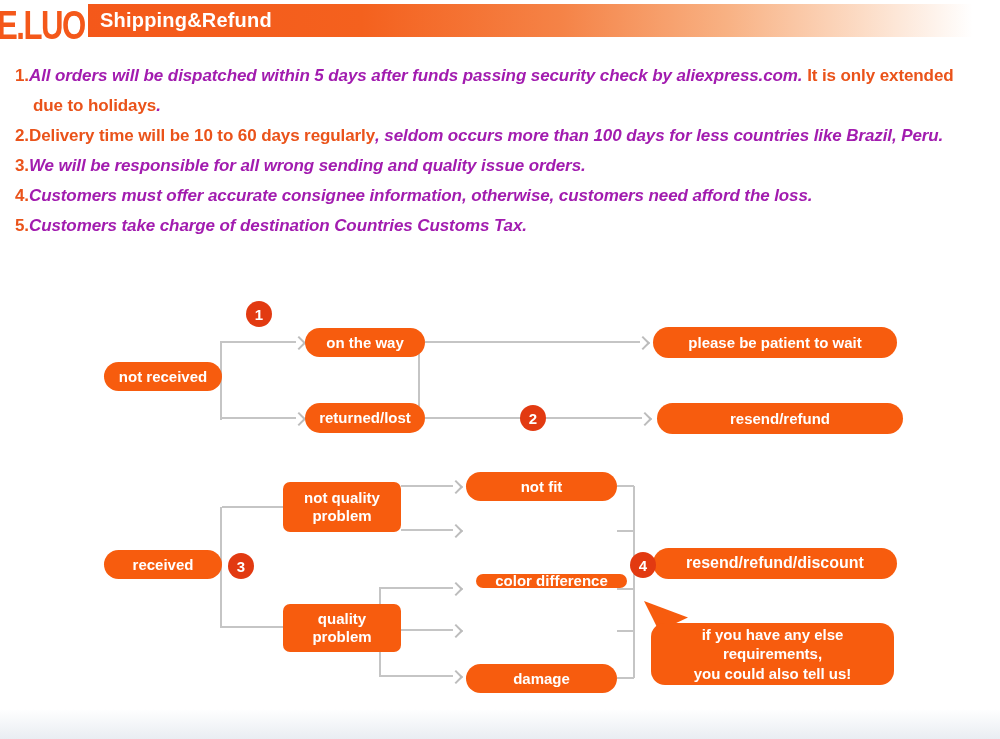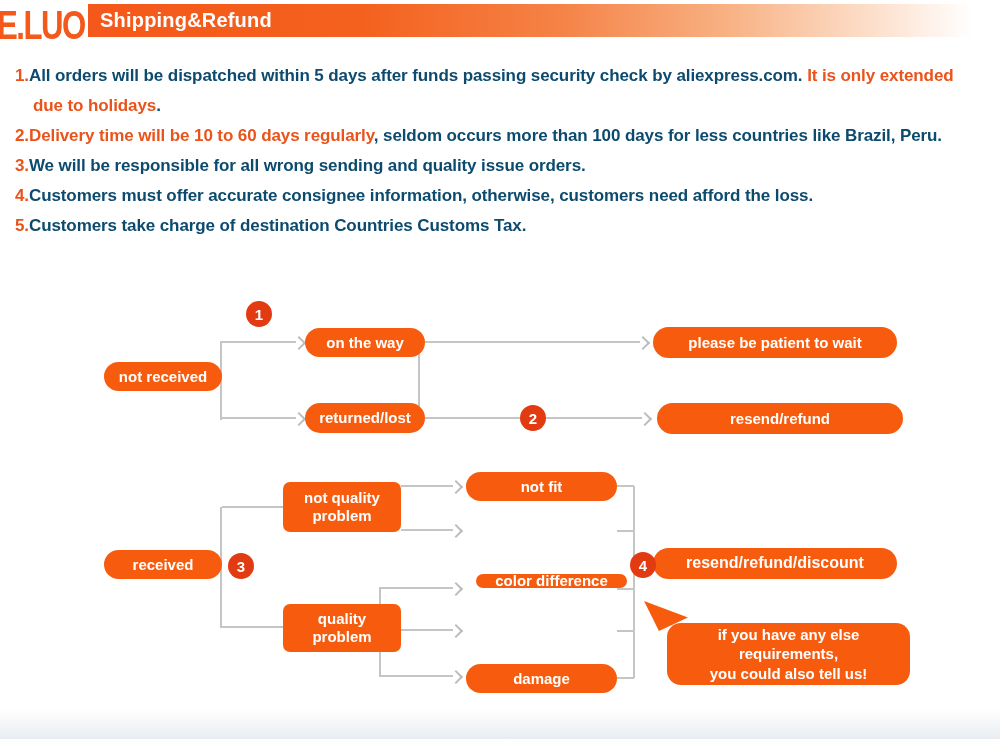--- a/index.html
+++ b/index.html
@@ -13,36 +13,36 @@
         background:linear-gradient(90deg,#f4581a 0%,#f4611e 30%,#f58347 52%,#f8b183 70%,#fcdcc6 85%,#ffffff 97%);
         display:flex;align-items:center;}
   .banner-title{color:#ffffff;font-size:20px;font-weight:700;padding-left:12px;letter-spacing:0.2px;text-align:right;}
 
   
   .policies{position:absolute;left:15px;top:61px;width:952px;}
   .policy{margin:0;padding-left:18px;text-indent:-18px;font-size:17px;line-height:30px;
           font-weight:700;color:#45484b;letter-spacing:-0.1px;}
   .policy .num{color:#ea531a;}
   .policy .hl{color:#ea531a;}
-  .policy .dark{color:#0c4a6e;}
+  .policy .dark{color:#a21caf;font-style:italic;}
 
   
   .flow{position:absolute;left:0;top:0;width:1000px;height:739px;}
   .l{position:absolute;background:#c5c5c5;}
   .arr{position:absolute;width:8px;height:8px;border-top:2px solid #bcbcbc;border-right:2px solid #bcbcbc;
        transform:rotate(45deg);}
   .pill{position:absolute;background:#f75c0e;color:#fff;border-radius:16px;display:flex;
         align-items:center;justify-content:center;font-weight:600;font-size:15px;text-align:center;
         line-height:1.18;padding:0 4px;box-sizing:border-box;}
   .pill.big{border-radius:7px;}
   .badge{position:absolute;width:26px;height:26px;border-radius:50%;background:#e23a11;color:#fff;
         font-weight:700;font-size:15px;display:flex;align-items:center;justify-content:center;}
   .bubble{position:absolute;left:651px;top:623px;width:243px;height:62px;background:#f75c0e;
         border-radius:14px;color:#fff;font-weight:600;font-size:15px;display:flex;flex-direction:column;
-        align-items:center;justify-content:center;line-height:1.3;text-align:center;margin-left:16px;}
+        align-items:center;justify-content:center;line-height:1.3;text-align:center;}
   .bubble-tail{position:absolute;left:644px;top:601px;width:44px;height:30px;background:#f75c0e;
         clip-path:polygon(0 0,100% 55%,34% 100%);}
 
   
   .footer-tint{position:absolute;left:0;bottom:0;width:100%;height:30px;
         background:linear-gradient(180deg,rgba(238,241,245,0),#e9edf2);}
 </style>
 </head>
 <body>
 

